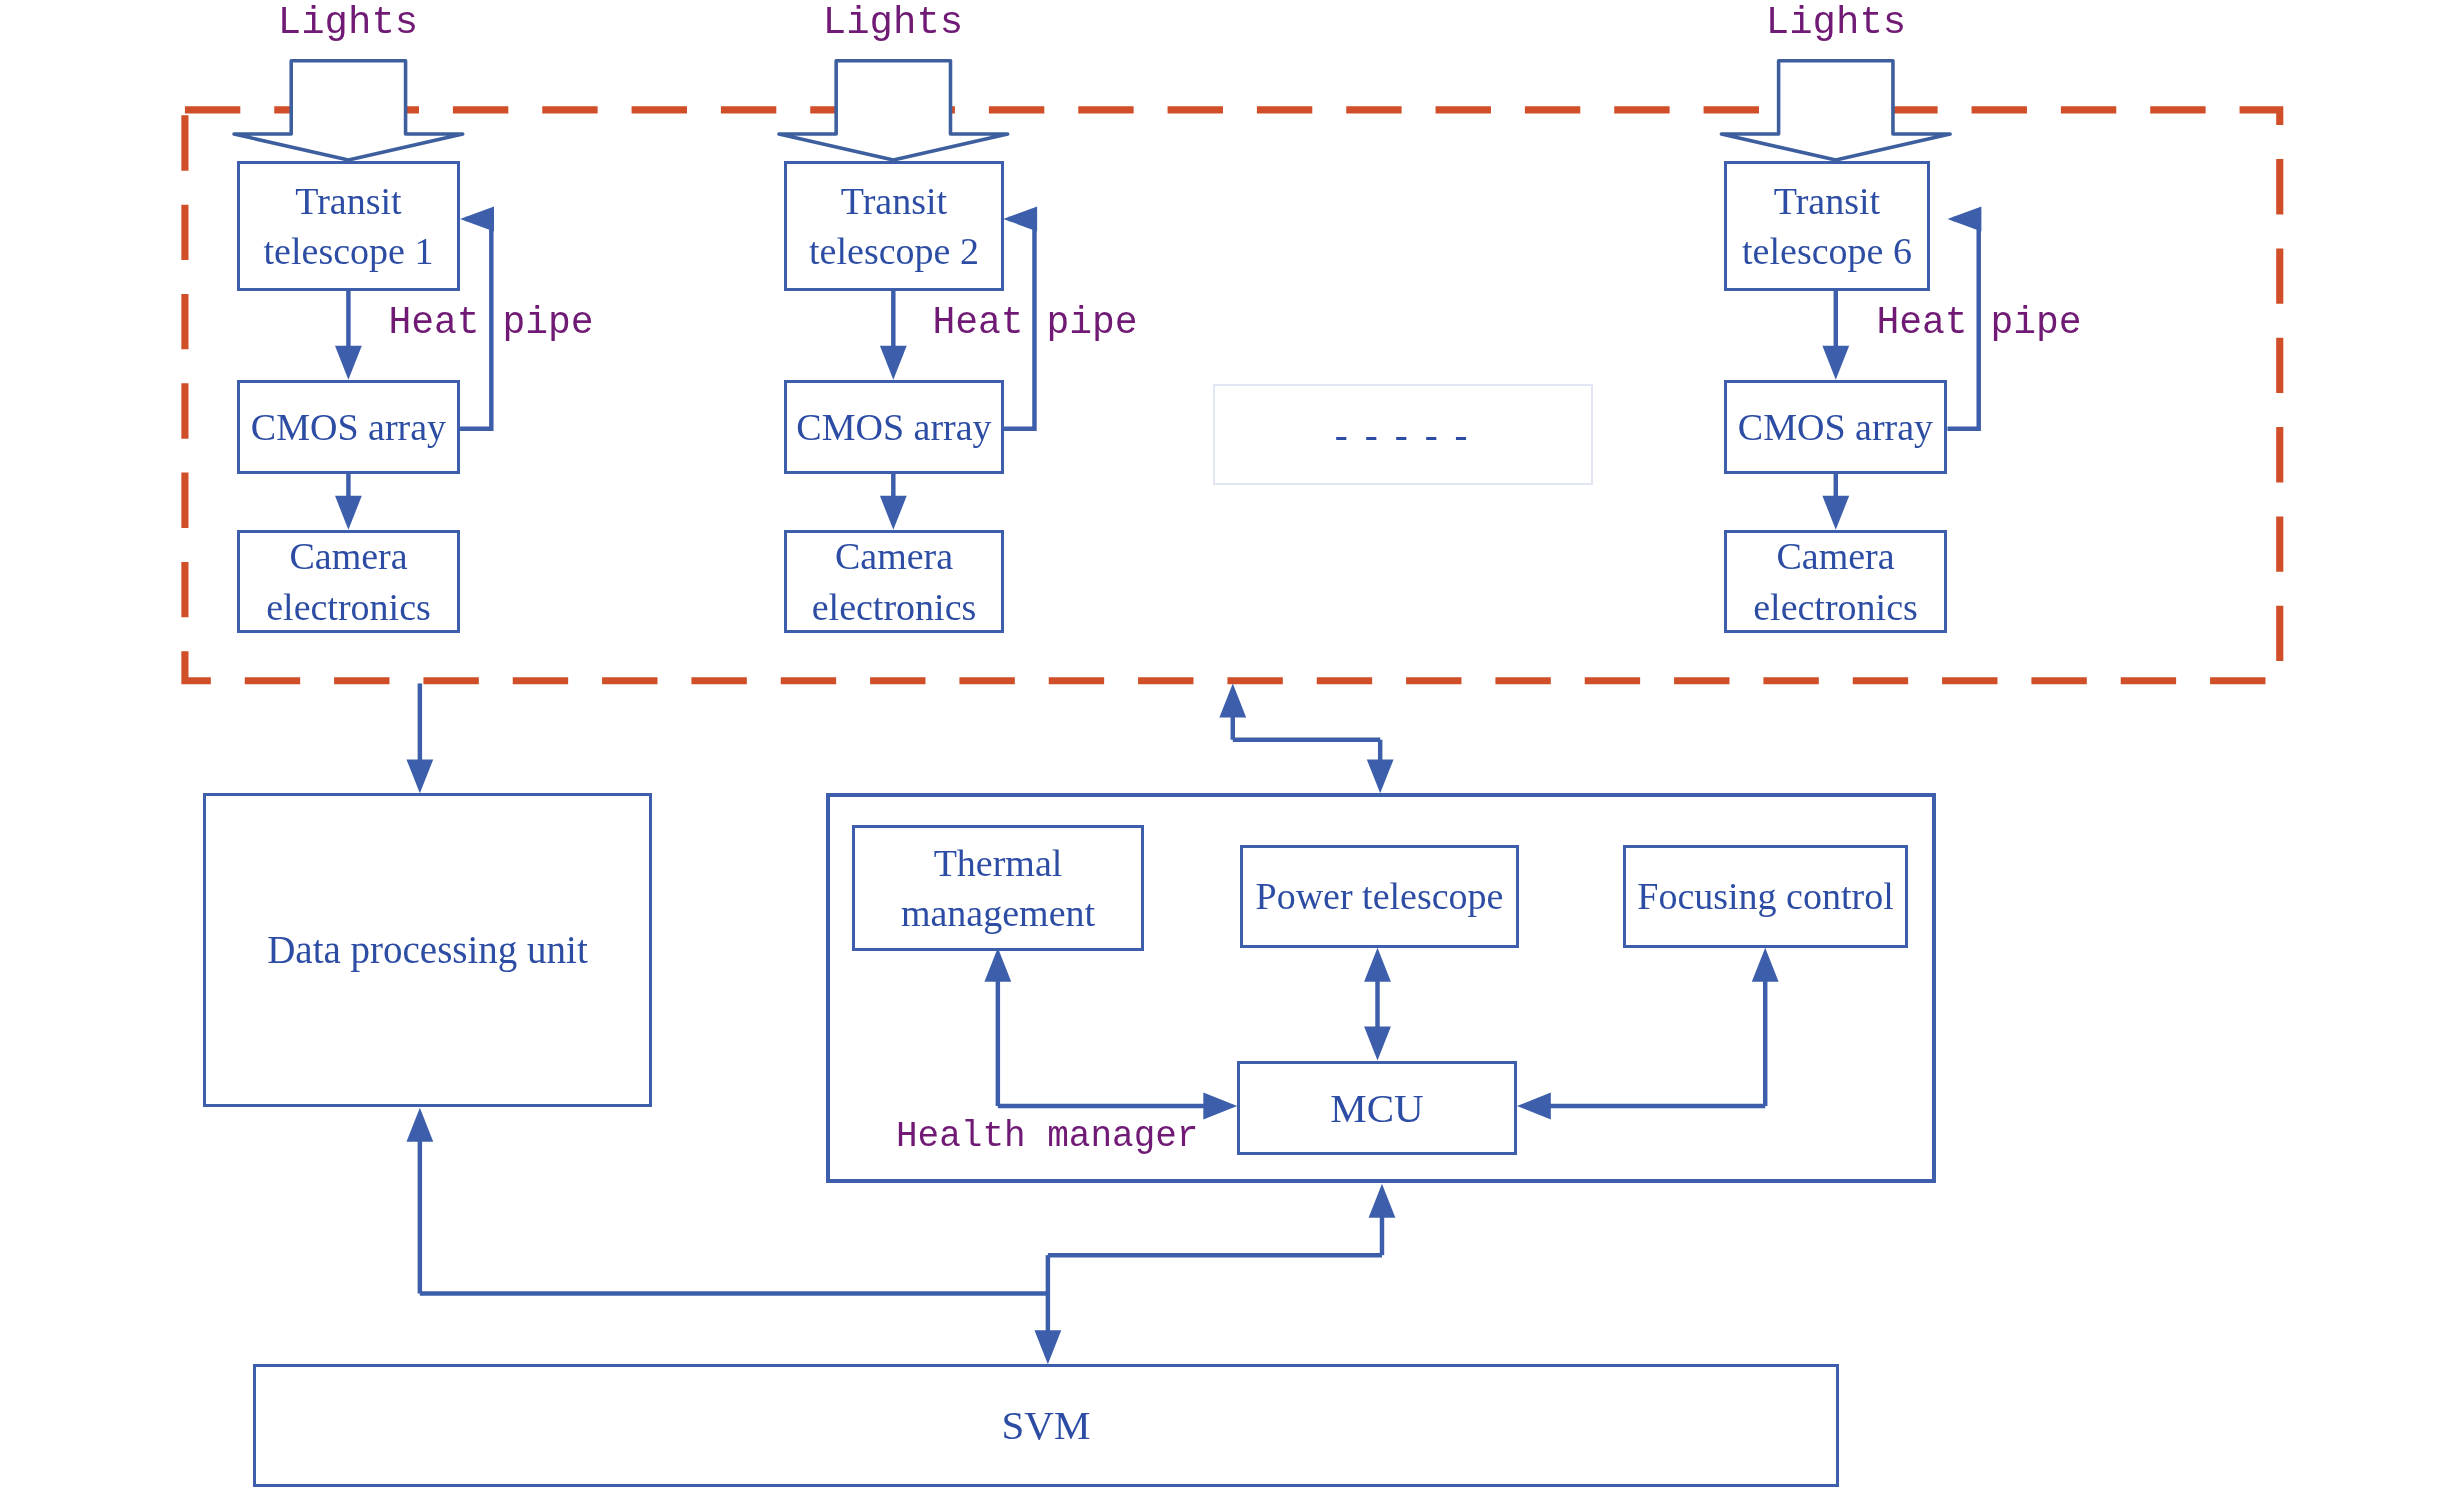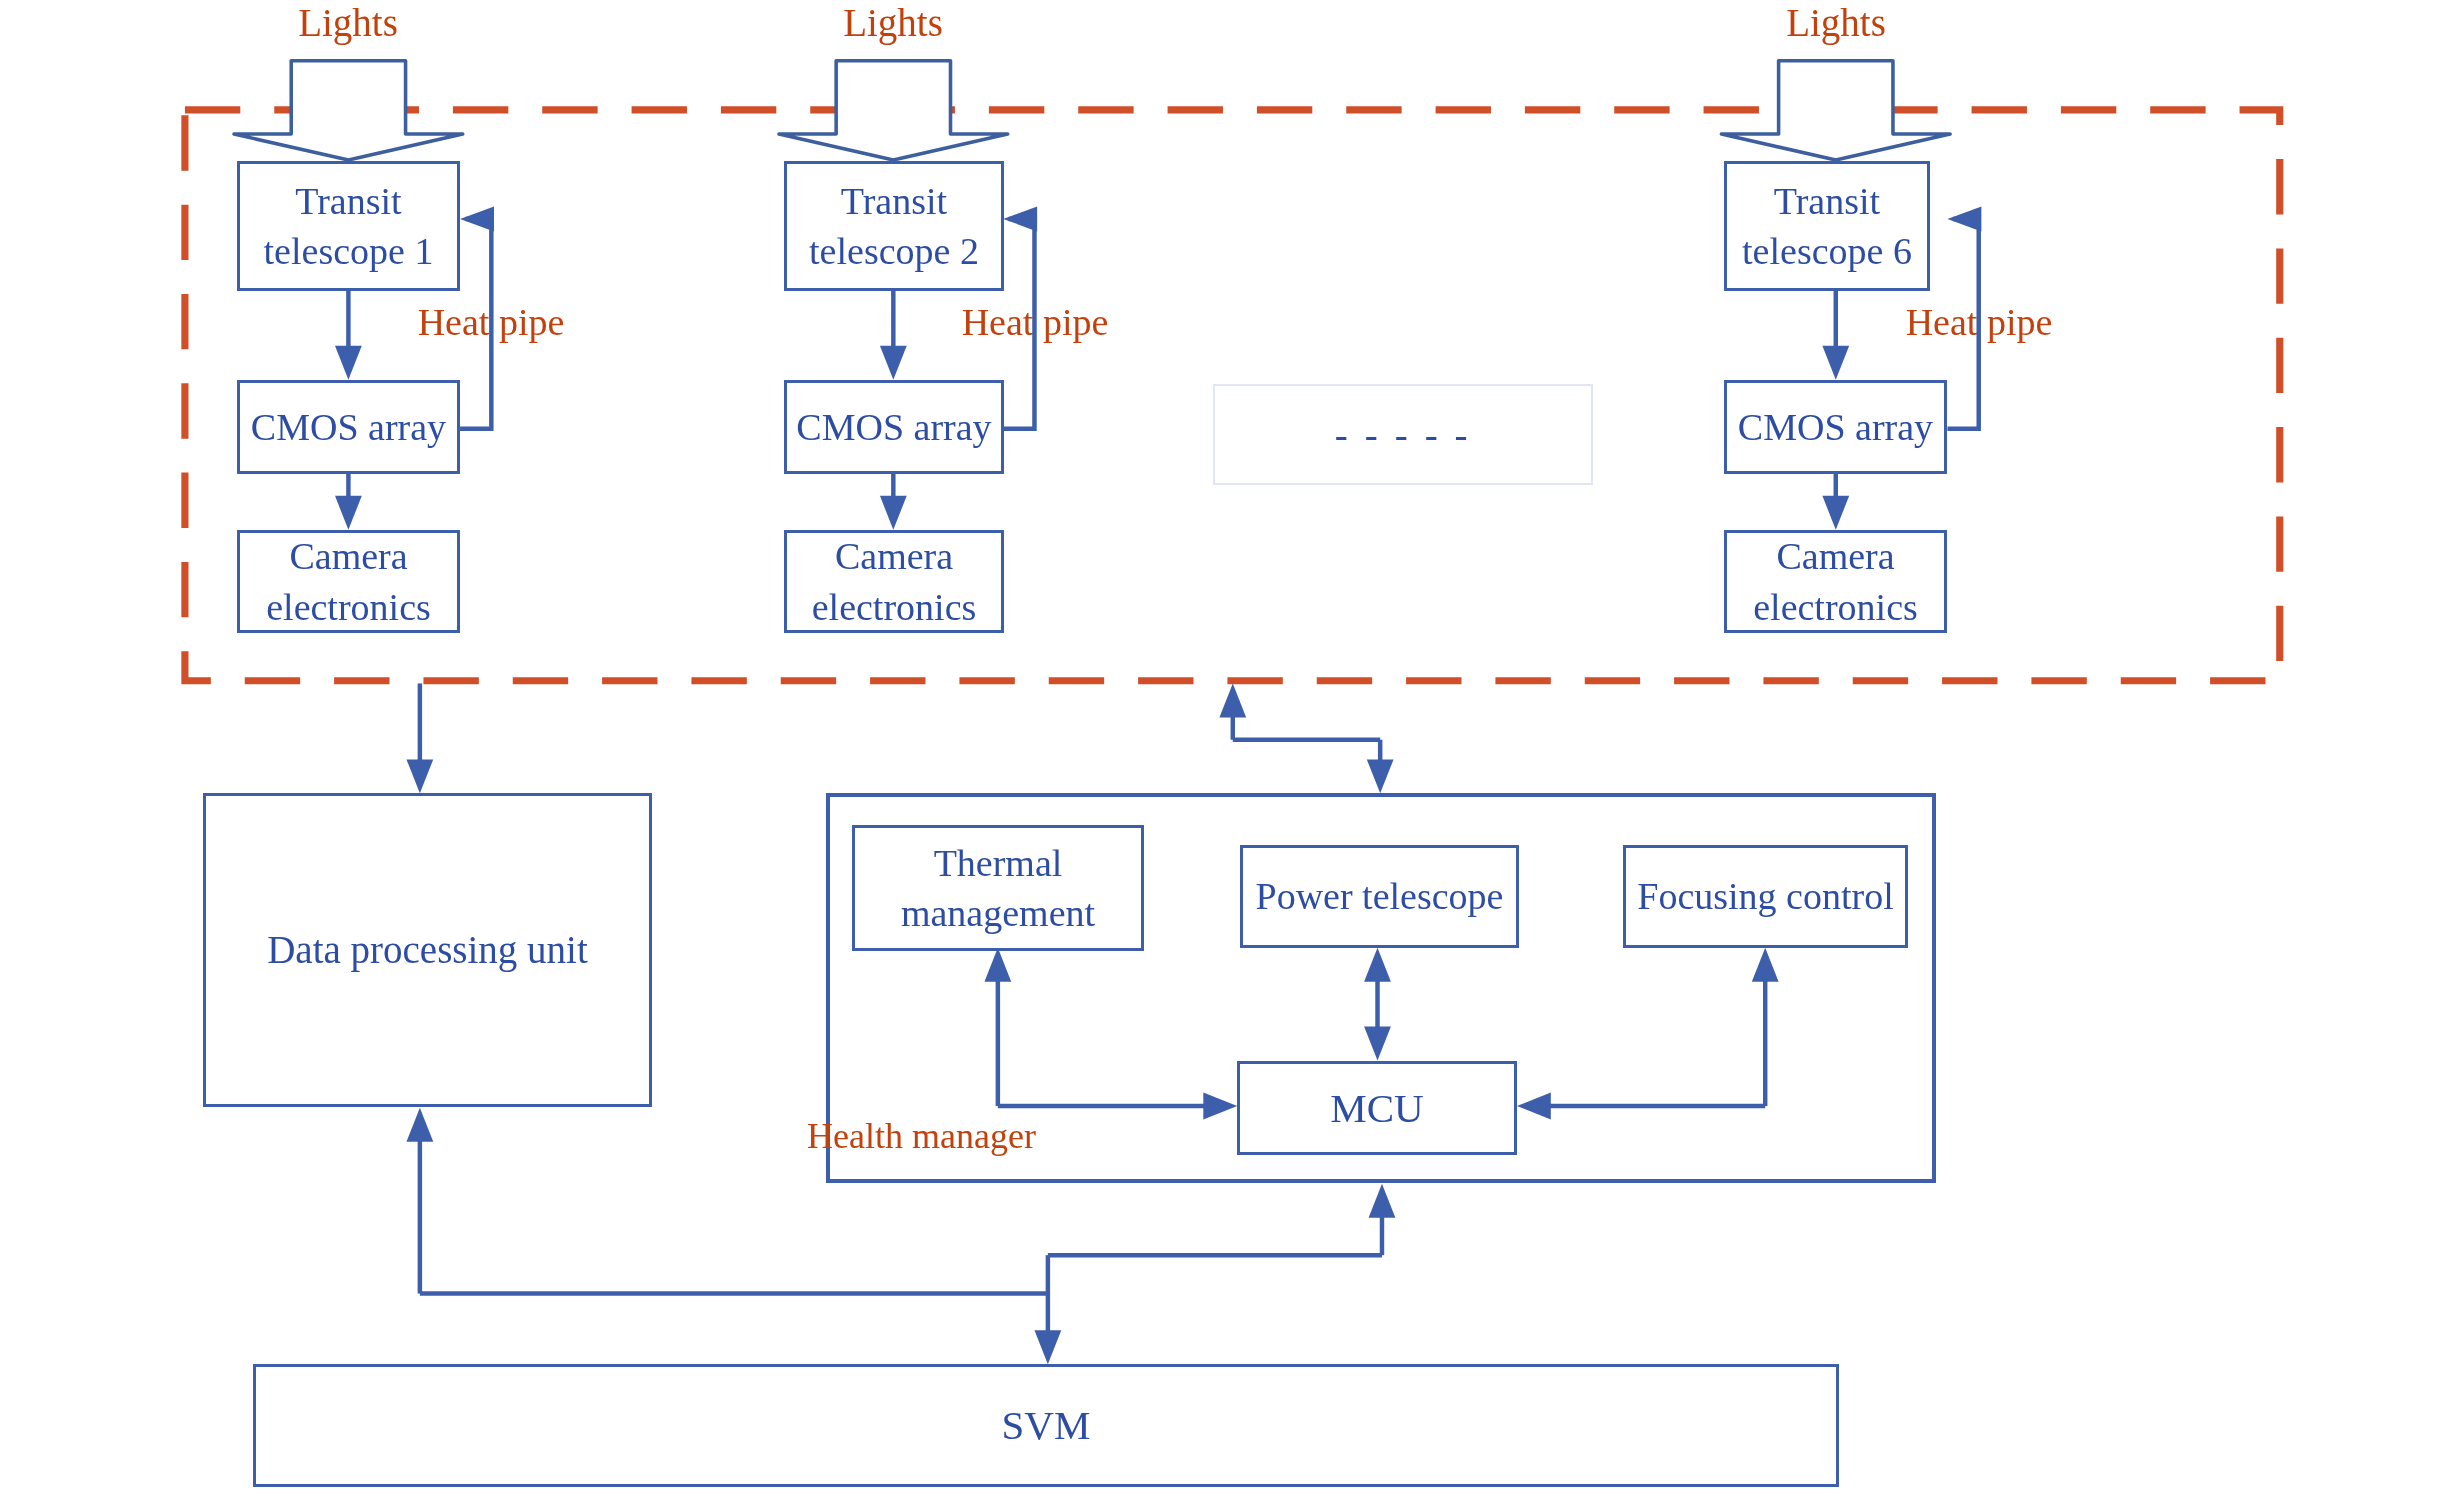--- a/index.html
+++ b/index.html
@@ -4,21 +4,21 @@
 <style>
   html,body{margin:0;padding:0;background:#ffffff;}
   .stage{position:relative;width:2462px;height:1500px;background:#ffffff;
          font-family:"Liberation Serif",serif;overflow:hidden;}
   .box{position:absolute;box-sizing:border-box;border:3.6px solid #3d5fab;background:#ffffff;
        color:#2c4da3;display:flex;align-items:center;justify-content:center;
        text-align:center;font-size:38px;line-height:1.32;}
   .box.big{font-size:39px;}
   .box.faint{border:2.7px solid #e2e6f4;color:#2c4da3;font-size:39px;letter-spacing:3.6px;}
   .box.outer{border-width:4.5px;}
-  .lbl{position:absolute;color:#c2410c;font-size:39px;text-align:center;line-height:1.1;}
+  .lbl{position:absolute;color:#701a75;font-size:39px;text-align:center;line-height:1.1;font-family:Liberation Mono, monospace;}
   .lbl.hp{font-size:38px;}
   .lbl.hm{font-size:36px;text-align:left;}
   svg.wires{position:absolute;left:0;top:0;pointer-events:none;}
 </style>
 </head>
 <body>
 
 <div class="stage">
 
   <div class="lbl" style="left:214px;top:1.8px;width:268px;">Lights</div>
@@ -42,21 +42,21 @@
   <div class="box" style="left:1724px;top:530px;width:223px;height:103px;">Camera electronics</div>
   <div class="lbl hp" style="left:1845px;top:302px;width:268px;">Heat pipe</div>
 
   <div class="box big" style="left:203px;top:793px;width:449px;height:314px;text-align:center;">Data processing unit</div>
 
   <div class="box outer" style="left:826px;top:793px;width:1110px;height:390px;"></div>
   <div class="box" style="left:852px;top:825px;width:292px;height:126px;">Thermal management</div>
   <div class="box" style="left:1240px;top:845px;width:279px;height:103px;">Power telescope</div>
   <div class="box" style="left:1623px;top:845px;width:285px;height:103px;">Focusing control</div>
   <div class="box" style="left:1237px;top:1061px;width:280px;height:94px;font-size:41px;">MCU</div>
-  <div class="lbl hm" style="left:807px;top:1117px;">Health manager</div>
+  <div class="lbl hm" style="left:896px;top:1117px;">Health manager</div>
 
   <div class="box" style="left:253px;top:1364px;width:1586px;height:123px;font-size:41px;">SVM</div>
 
   <svg class="wires" width="2462" height="1500" viewBox="0 0 2756 1679">
 
     <rect x="207" y="123" width="2345" height="639" fill="none" stroke="#d14f28" stroke-width="8" stroke-dasharray="62 38"></rect>
 
     <g fill="#ffffff" stroke="#3d5f9e" stroke-width="4" stroke-linejoin="round">
       <polygon points="326,68 454,68 454,150 518,150 390,179 262,150 326,150"></polygon>
       <polygon points="936,68 1064,68 1064,150 1128,150 1000,179 872,150 936,150"></polygon>

